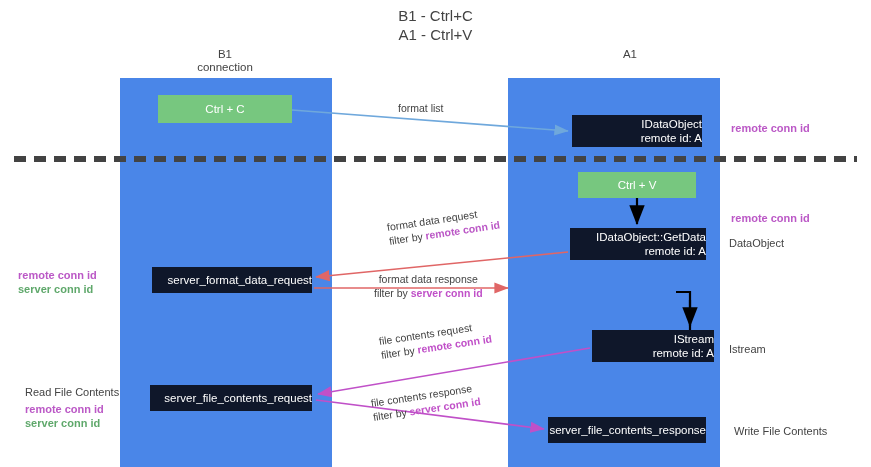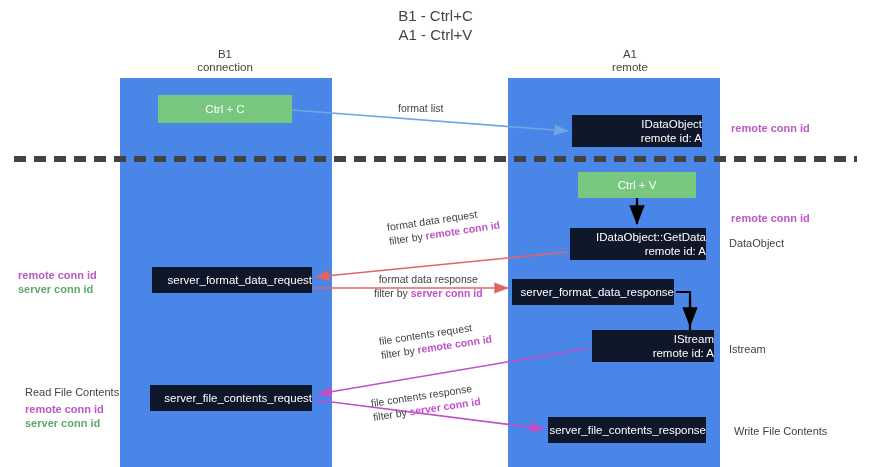--- a/index.html
+++ b/index.html
@@ -150,21 +150,20 @@
     <div>B1 - Ctrl+C</div>
     <div>A1 - Ctrl+V</div>
   </div>
 
   <div id="head-b1" class="abs col-head">
     <div>B1</div>
     <div>connection</div>
   </div>
   <div id="head-a1" class="abs col-head">
     <div>A1</div>
-    <div>remote</div>
   </div>
 
   <div id="lane-b1" class="abs lane"></div>
   <div id="lane-a1" class="abs lane"></div>
 
   <svg id="arrows" class="abs">
     <defs>
       <marker id="ah-blue" markerWidth="9" markerHeight="7" refX="8.5" refY="3.5" orient="auto">
         <polygon points="0 0, 9 3.5, 0 7" fill="#6fa8dc"></polygon>
       </marker>
@@ -212,23 +211,20 @@
 
   <div id="box-getdata" class="abs box orange">
     <span>IDataObject::GetData</span>
     <span>remote id: A</span>
   </div>
 
   <div id="box-sfdreq" class="abs box orange">
     <span>server_format_data_request</span>
   </div>
 
-  <div id="box-sfdresp" class="abs box orange">
-    <span>server_format_data_response</span>
-  </div>
 
   <div id="box-istream" class="abs box orange">
     <span>IStream</span>
     <span>remote id: A</span>
   </div>
 
   <div id="box-sfcreq" class="abs box orange">
     <span>server_file_contents_request</span>
   </div>
 

